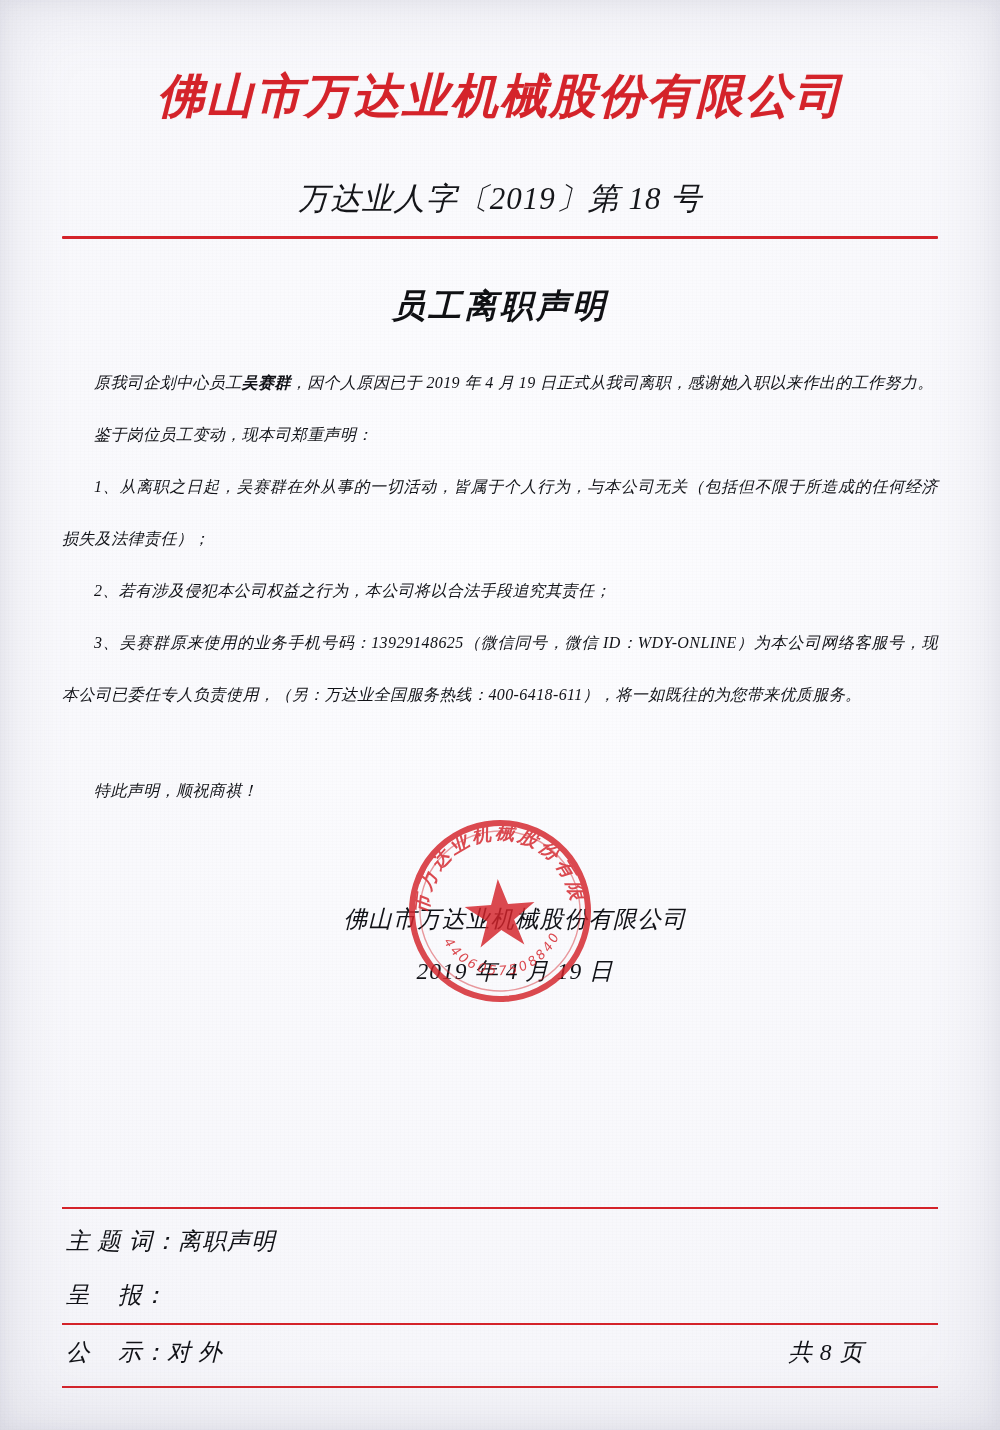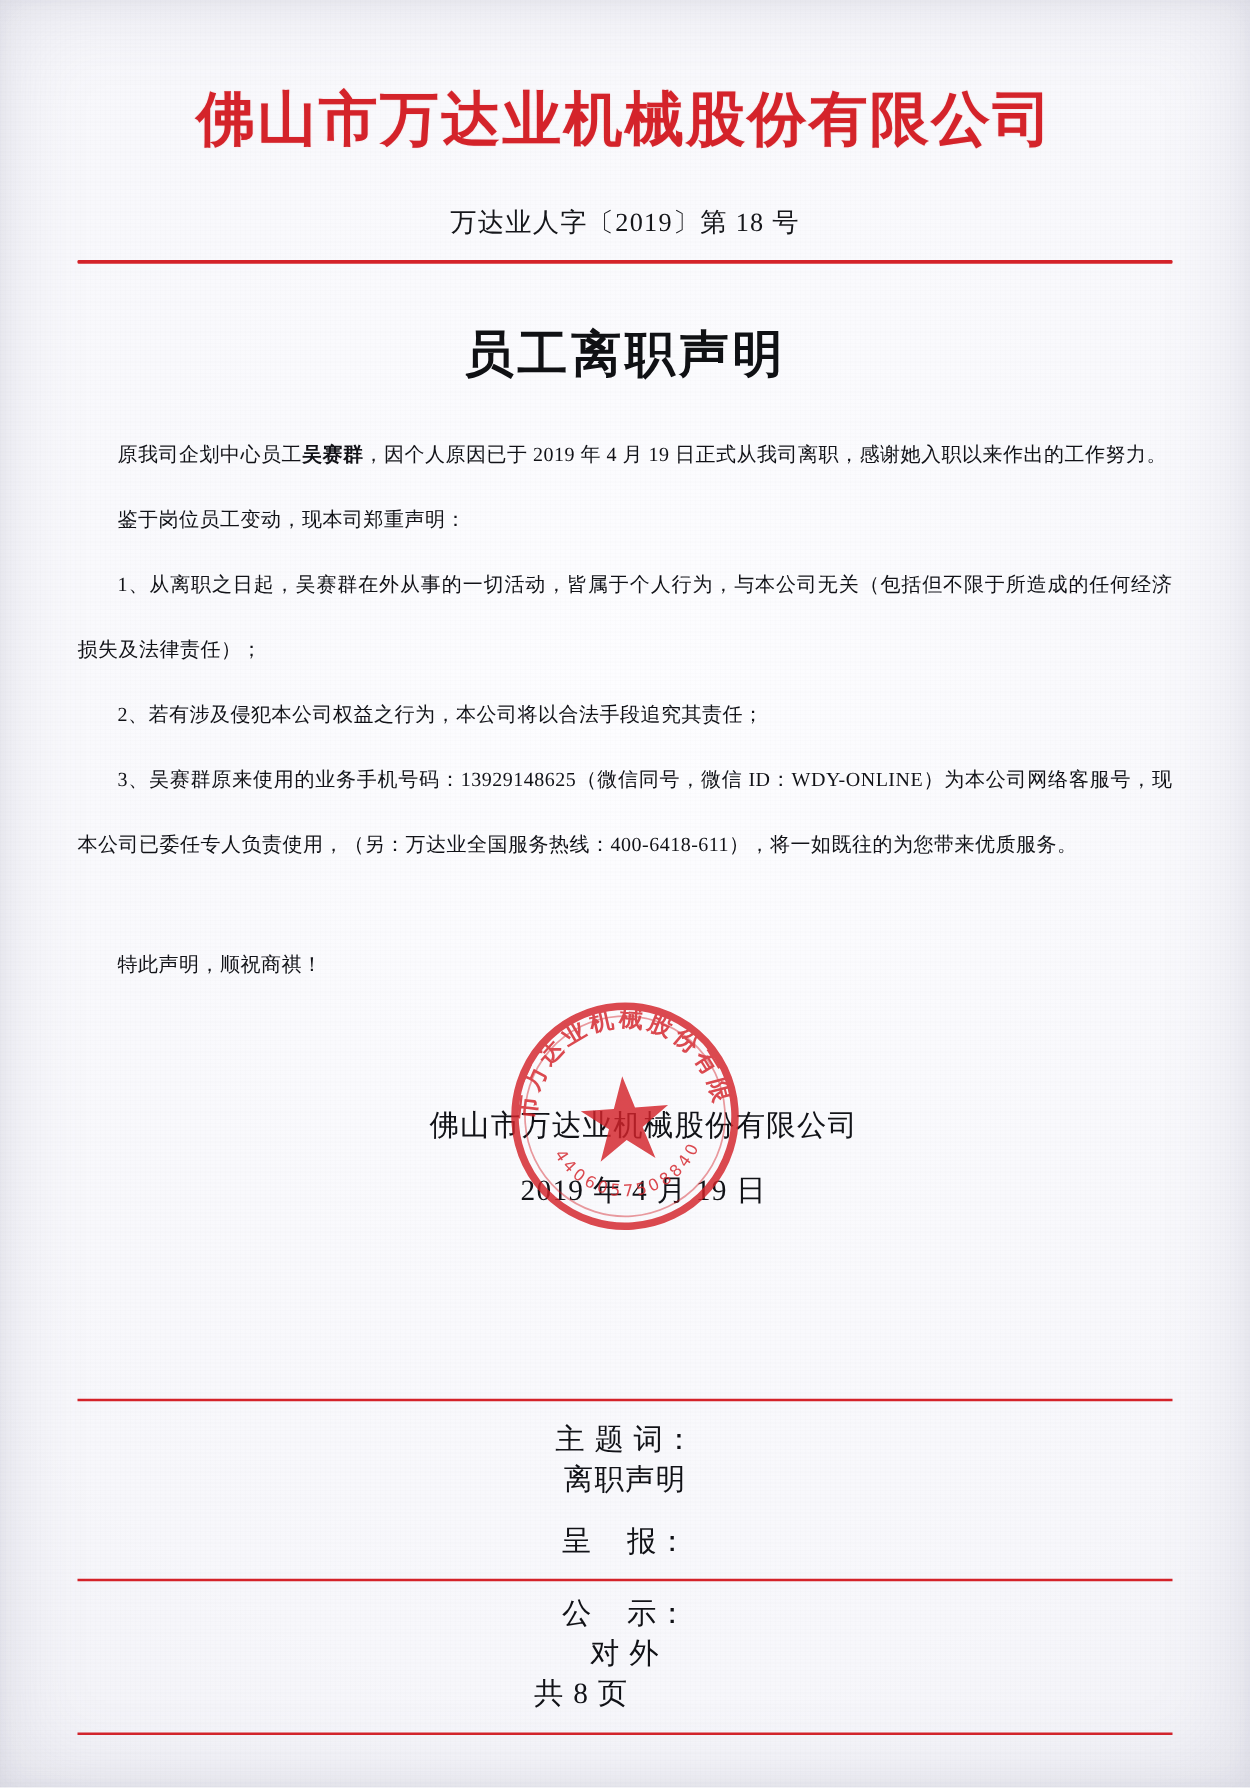--- a/index.html
+++ b/index.html
@@ -37,53 +37,54 @@
     pointer-events: none;
     box-shadow: inset 0 0 70px rgba(120,120,150,0.18), inset 0 0 18px rgba(150,150,175,0.12);
   }
 
   .content {
     position: absolute;
     left: 62px;
     right: 62px;
     top: 0;
     bottom: 0;
+    font-style: italic;
   }
 
   
   .letterhead {
     text-align: center;
     color: #d4232a;
     font-family: "DejaVu Serif", "Liberation Serif", serif;
     font-weight: bold;
     font-size: 47px;
     letter-spacing: 2px;
     padding-top: 70px;
     line-height: 1.1;
     text-shadow: 0 0 1px rgba(212,35,42,0.35);
   }
   .doc-number {
     text-align: center;
     color: #15161a;
-    font-size: 21px;
+    font-size: 31px;
     letter-spacing: 1px;
-    margin-top: 42px;
+    margin-top: 56px;
   }
   .red-rule {
     height: 3px;
     background: #d4232a;
     margin-top: 16px;
     border-radius: 1px;
   }
 
   
   .doc-title {
     text-align: center;
     font-weight: bold;
-    font-size: 40px;
+    font-size: 33px;
     letter-spacing: 3px;
     color: #101114;
     margin-top: 45px;
   }
 
   
   .body-text {
     margin-top: 28px;
     font-size: 16px;
     line-height: 52px;
@@ -142,21 +143,20 @@
   }
   .footer .rule.thin { height: 2px; }
   .footer-row {
     display: flex;
     align-items: center;
     font-size: 23.5px;
     color: #111217;
     letter-spacing: 1px;
     padding: 10px 4px 8px 4px;
     min-height: 36px;
-    flex-direction: column;
   }
   .footer-rows-wrap { padding: 4px 0 2px 0; }
   .kv { white-space: pre; }
   .page-count { padding-right: 70px; }
   .footer-row.single { padding-top: 9px; padding-bottom: 16px; }
 </style>
 </head>
 <body>
 
 <div class="page">

